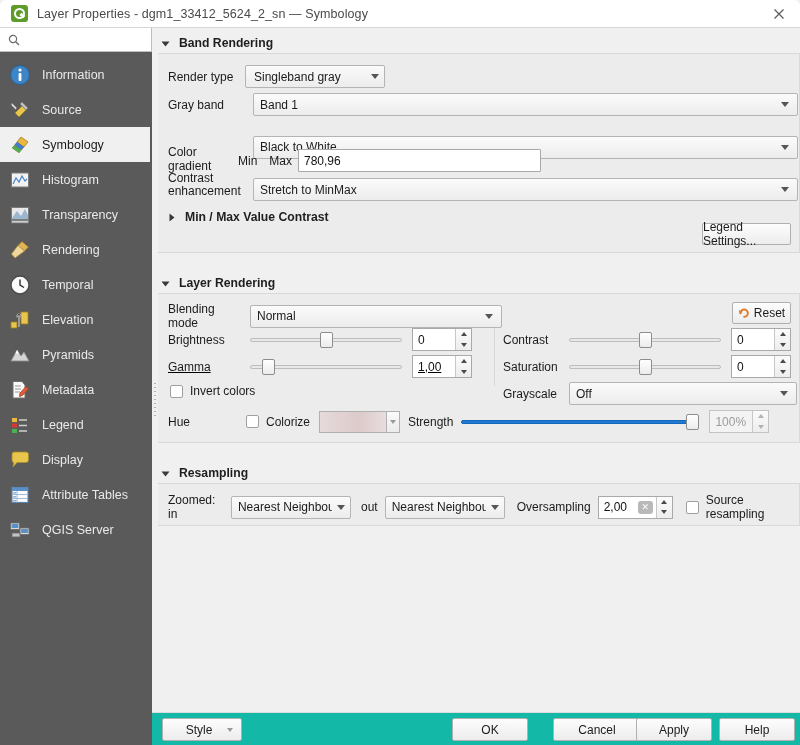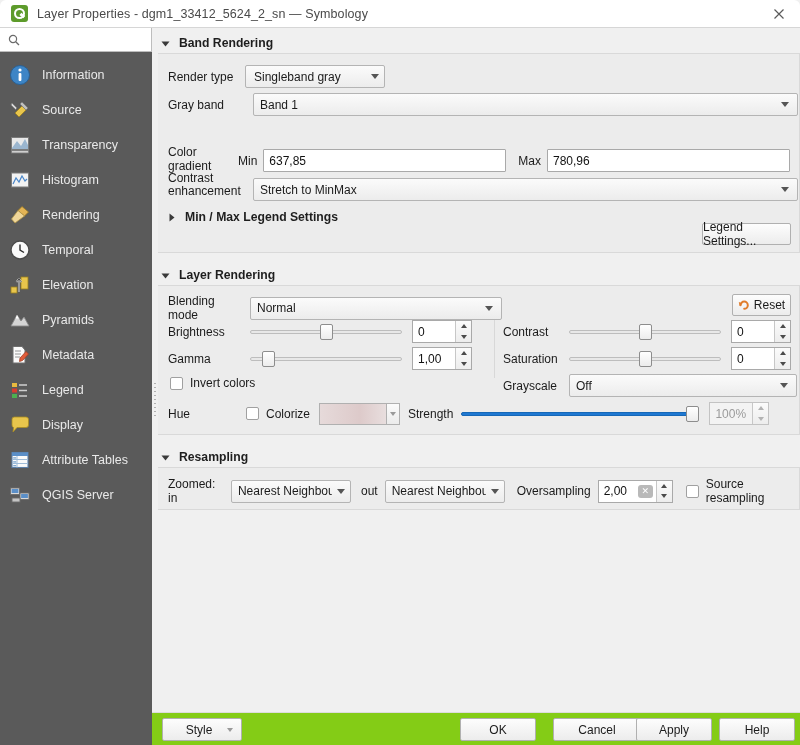--- a/index.html
+++ b/index.html
@@ -132,21 +132,21 @@
   
   .content {
     position: absolute; left: 158px; top: 28px;
     width: 642px; height: 684px;
     background: #f0f0f0;
   }
 
   .group-header {
     display: flex; align-items: center;
     height: 20px;
-    margin-top: 12px;
+    margin-top: 20px;
     cursor: pointer;
   }
   .group-header .arrow { margin: 0 8px 0 2px; width: 11px; height: 11px; flex:none; }
   .group-header .gtitle {
     font-size: 12.2px; font-weight: bold; color: #1e1e1e;
   }
   .group-body {
     background: #ececec;
     border: 1px solid #d9d9d9;
     border-left: none; border-right: none;
@@ -303,21 +303,21 @@
   .vsep {
     position: absolute;
     width: 1px;
     background: #d8d8d8;
   }
 
   
   .bottombar {
     position: absolute; left: 152px; top: 712px;
     width: 648px; height: 33px;
-    background: #84cc16;
+    background: #14b8a6;
     border-top: 1px solid #dcdcdc;
   }
   .clearbtn {
     width: 15px; height: 13px;
     border-radius: 3px;
     background: #b9b9b9;
     display: flex; align-items: center; justify-content: center;
     color: #fff; font-size: 9px;
     cursor: pointer;
     flex: none;
@@ -367,40 +367,51 @@
         <span class="nav-ico">
           <svg width="22" height="22" viewBox="0 0 22 22">
             <path d="M3 4 L8 9 L6.5 10.5 L2 6 Z" fill="#d8d8d8" stroke="#777" stroke-width=".8"></path>
             <path d="M6 14 L14 6 L18 10 L10 18 Z" fill="#e8c54c" stroke="#9a7f1f" stroke-width=".8"></path>
             <path d="M13 3 L19 9 L17 11 L11 5 Z" fill="#bfbfbf" stroke="#777" stroke-width=".8"></path>
           </svg>
         </span>
         <span>Source</span>
       </div>
 
+      <div class="nav-item active">
+        <span class="nav-ico">
+          <svg width="22" height="22" viewBox="0 0 22 22">
+            <path d="M12 3 L19 8 L15 13 L8 8 Z" fill="#e8b93e" stroke="#a07c14" stroke-width=".8"></path>
+            <path d="M8 8 L15 13 L10 19 L3 14 Z" fill="#d73b2f"></path>
+            <path d="M8 8 L15 13 L12.5 16 L5.5 11 Z" fill="#3b7fd1"></path>
+            <path d="M5.5 11 L12.5 16 L10 19 L3 14 Z" fill="#4caf50"></path>
+          </svg>
+        </span>
+        <span>Symbology</span>
+      </div>
+
+      <div class="nav-item">
+        <span class="nav-ico">
+          <svg width="22" height="22" viewBox="0 0 22 22">
+            <rect x="2.5" y="4" width="17" height="14" fill="#f2f2f2" stroke="#7b7b7b" stroke-width="1"></rect>
+            <path d="M4 15 L7 9 L10 13 L13 7 L16 12 L18 10" fill="none" stroke="#4a86c8" stroke-width="1.2"></path>
+          </svg>
+        </span>
+        <span>Histogram</span>
+      </div>
 
       <div class="nav-item">
         <span class="nav-ico">
           <svg width="22" height="22" viewBox="0 0 22 22">
             <rect x="2.5" y="3.5" width="17" height="12" fill="#e9e9e9" stroke="#7b7b7b" stroke-width="1"></rect>
             <path d="M3 14 L8 7 L12 12 L16 5 L19 11 L19 15 L3 15 Z" fill="#9bb6cf"></path>
             <rect x="2.5" y="16.5" width="17" height="2.5" fill="#cfcfcf" stroke="#7b7b7b" stroke-width=".8"></rect>
           </svg>
         </span>
         <span>Transparency</span>
-      </div>
-
-      <div class="nav-item">
-        <span class="nav-ico">
-          <svg width="22" height="22" viewBox="0 0 22 22">
-            <rect x="2.5" y="4" width="17" height="14" fill="#f2f2f2" stroke="#7b7b7b" stroke-width="1"></rect>
-            <path d="M4 15 L7 9 L10 13 L13 7 L16 12 L18 10" fill="none" stroke="#4a86c8" stroke-width="1.2"></path>
-          </svg>
-        </span>
-        <span>Histogram</span>
       </div>
 
       <div class="nav-item">
         <span class="nav-ico">
           <svg width="22" height="22" viewBox="0 0 22 22">
             <path d="M13 2.5 L19.5 8 L15.5 12 L9 6.5 Z" fill="#e3b455" stroke="#9a7a22" stroke-width=".8"></path>
             <path d="M9 6.5 L15.5 12 L6 19 L2.5 15 Z" fill="#f0d79a" stroke="#b09447" stroke-width=".8"></path>
           </svg>
         </span>
         <span>Rendering</span>
@@ -532,27 +543,30 @@
         <div class="combo wide" style="width:545px; margin-left:13px;">
           <span class="cv">Band 1</span>
           <span class="carrow">
               <span class="caret"></span>
             </span>
         </div>
       </div>
 
       <div class="row" style="position:absolute; left:10px; top:67px;">
         <span class="lbl" style="width:72px;margin-top:24px;">Color gradient</span>
+        <div class="combo wide" style="width:545px; margin-left:13px;">
+          <span class="cv">Black to White</span>
+          <span class="carrow">
+              <span class="caret"></span>
+            </span>
+        </div>
       </div>
 
       <div class="row" style="position:absolute; left:80px; top:95px;">
         <span class="lbl">Min</span>
-        <div class="ledit" style="width:243px; margin-left:6px;">
-          <span>637,85</span>
-        </div>
         <span class="lbl" style="margin-left:12px;">Max</span>
         <div class="ledit" style="width:243px; margin-left:6px;">
           <span>780,96</span>
         </div>
       </div>
 
       <div style="position:absolute; left:10px; top:118px; width:80px; line-height:13px;">
         <div class="lbl">Contrast</div>
         <div class="lbl">enhancement</div>
       </div>
@@ -562,21 +576,21 @@
             <span class="caret"></span>
           </span>
       </div>
 
       <div class="group-header" style="position:absolute; left:6px; top:153px; margin:0;">
         <span class="arrow">
           <svg width="11" height="11" viewBox="0 0 11 11">
               <path d="M3.5 1.5 L3.5 9.5 L8.5 5.5 Z" fill="#3a3a3a"></path>
             </svg>
         </span>
-        <span class="gtitle">Min / Max Legend Settings</span>
+        <span class="gtitle">Min / Max Value Contrast</span>
       </div>
 
       <div class="btn" style="position:absolute; right:8px; bottom:7px; width:89px; height:22px;">Legend Settings...</div>
     </div>
 
     <div class="group-header">
       <span class="arrow">
         <svg width="11" height="11" viewBox="0 0 11 11">
             <path d="M1.5 3.5 L9.5 3.5 L5.5 8.5 Z" fill="#3a3a3a"></path>
           </svg>
@@ -639,21 +653,21 @@
             <span class="up">
                 <i class="tri-up"></i>
               </span>
             <span class="dn">
                 <i class="tri-dn"></i>
               </span>
           </span>
         </div>
       </div>
 
-      <div style="position:absolute; left:10px; top:61px; display:flex; align-items:center;">
+      <div style="position:absolute; left:10px; top:61px; display:flex; align-items:center;text-decoration:underline;">
         <span class="lbl" style="width:78px;">Gamma</span>
         <div class="slider" style="width:152px; margin-left:4px;">
           <span class="track"></span>
           <span class="handle" style="left:calc(12% - 6.5px);"></span>
         </div>
         <div class="spin" style="width:60px; margin-left:10px;">
           <span class="sv">1,00</span>
           <span class="btns">
             <span class="up">
                 <i class="tri-up"></i>
@@ -770,19 +784,19 @@
       </div>
     </div>
 
   </div>
 
   <div class="bottombar">
     <div class="btn" style="position:absolute; left:10px; top:5px; width:80px; height:23px; justify-content:space-between; padding:0 8px;">
       <span style="flex:1; text-align:center;">Style</span>
       <span class="caret-sm"></span>
     </div>
-    <div class="btn" style="position:absolute; left:308px; top:5px; width:76px; height:23px;">OK</div>
+    <div class="btn" style="position:absolute; left:300px; top:5px; width:76px; height:23px;">OK</div>
     <div class="btn" style="position:absolute; left:401px; top:5px; width:88px; height:23px;">Cancel</div>
     <div class="btn" style="position:absolute; left:484px; top:5px; width:76px; height:23px;">Apply</div>
     <div class="btn" style="position:absolute; left:567px; top:5px; width:76px; height:23px;">Help</div>
   </div>
 
 </div>
 
 </body></html>

